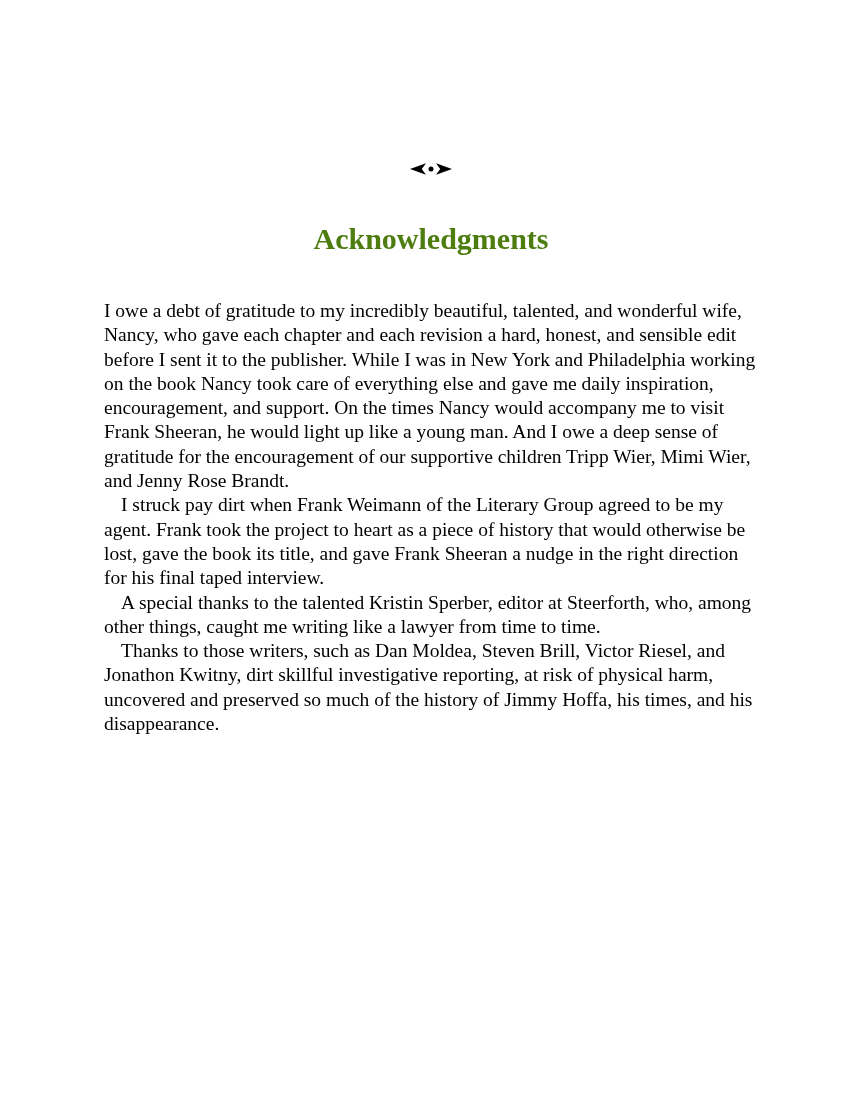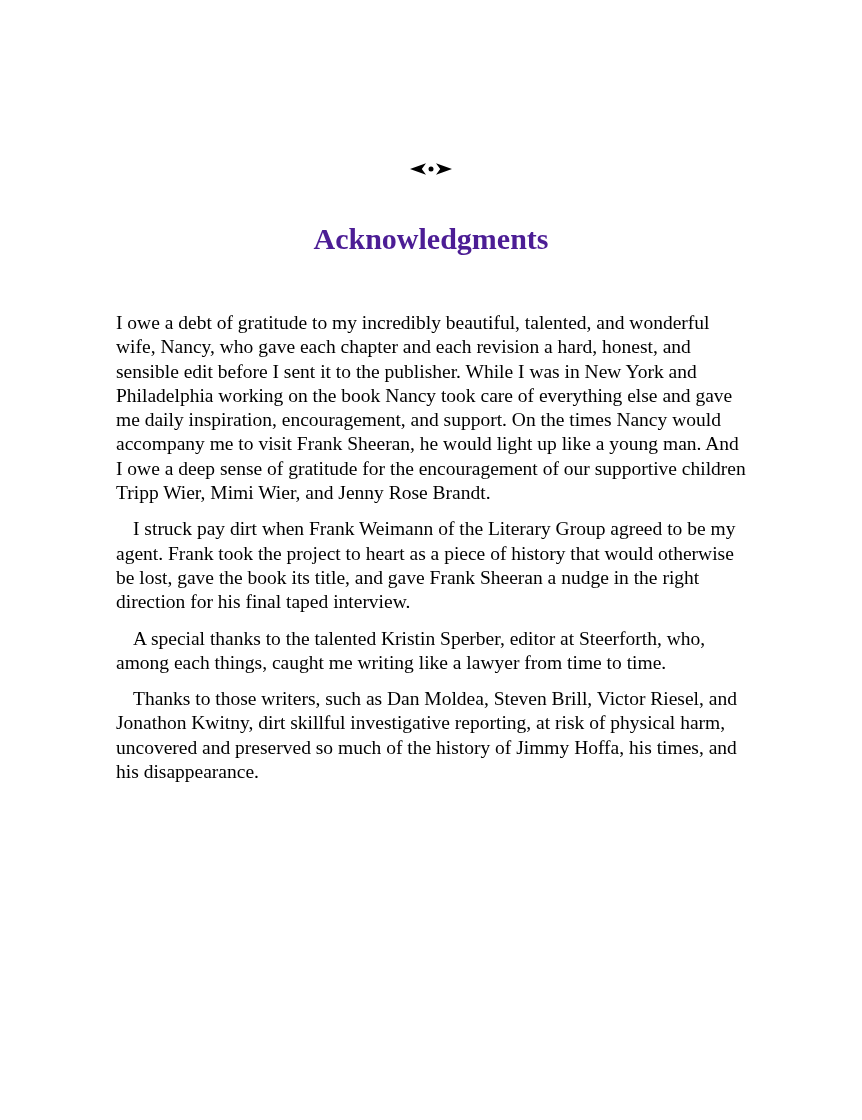--- a/index.html
+++ b/index.html
@@ -38,34 +38,34 @@
     position: absolute;
     top: 220px;
     left: 0;
     width: 100%;
     margin: 0;
     text-align: center;
     font-size: 30px;
     line-height: 38px;
     font-weight: bold;
     font-family: "Liberation Serif", serif;
-    color: #4c1d95;
+    color: #4d7c0f;
   }
   .chapter-body {
     position: absolute;
     top: 299px;
     left: 104px;
     width: 654px;
     font-size: 19.5px;
     line-height: 24.3px;
     text-align: left;
     color: #000000;
   }
   .chapter-body p {
-    margin: 12px;
+    margin: 0;
     padding: 0;
     text-indent: 17px;
   }
   .chapter-body p:first-child {
     text-indent: 0;
   }
 </style>
 </head>
 <body>
 
@@ -77,17 +77,17 @@
       <circle cx="22" cy="7" r="2.5" fill="#000000"></circle>
       <polygon points="27,1.2 43,7 27,12.8 31.2,7" fill="#000000"></polygon>
     </svg>
   </div>
 
   <h1 class="chapter-title">Acknowledgments</h1>
 
   <div class="chapter-body">
       <p>I owe a debt of gratitude to my incredibly beautiful, talented, and wonderful wife, Nancy, who gave each chapter and each revision a hard, honest, and sensible edit before I sent it to the publisher. While I was in New York and Philadelphia working on the book Nancy took care of everything else and gave me daily inspiration, encouragement, and support. On the times Nancy would accompany me to visit Frank Sheeran, he would light up like a young man. And I owe a deep sense of gratitude for the encouragement of our supportive children Tripp Wier, Mimi Wier, and Jenny Rose Brandt.</p>
       <p>I struck pay dirt when Frank Weimann of the Literary Group agreed to be my agent. Frank took the project to heart as a piece of history that would otherwise be lost, gave the book its title, and gave Frank Sheeran a nudge in the right direction for his final taped interview.</p>
-      <p>A special thanks to the talented Kristin Sperber, editor at Steerforth, who, among each things, caught me writing like a lawyer from time to time.</p>
+      <p>A special thanks to the talented Kristin Sperber, editor at Steerforth, who, among other things, caught me writing like a lawyer from time to time.</p>
       <p>Thanks to those writers, such as Dan Moldea, Steven Brill, Victor Riesel, and Jonathon Kwitny, dirt skillful investigative reporting, at risk of physical harm, uncovered and preserved so much of the history of Jimmy Hoffa, his times, and his disappearance.</p>
     </div>
 
 </div>
 
 </body></html>

